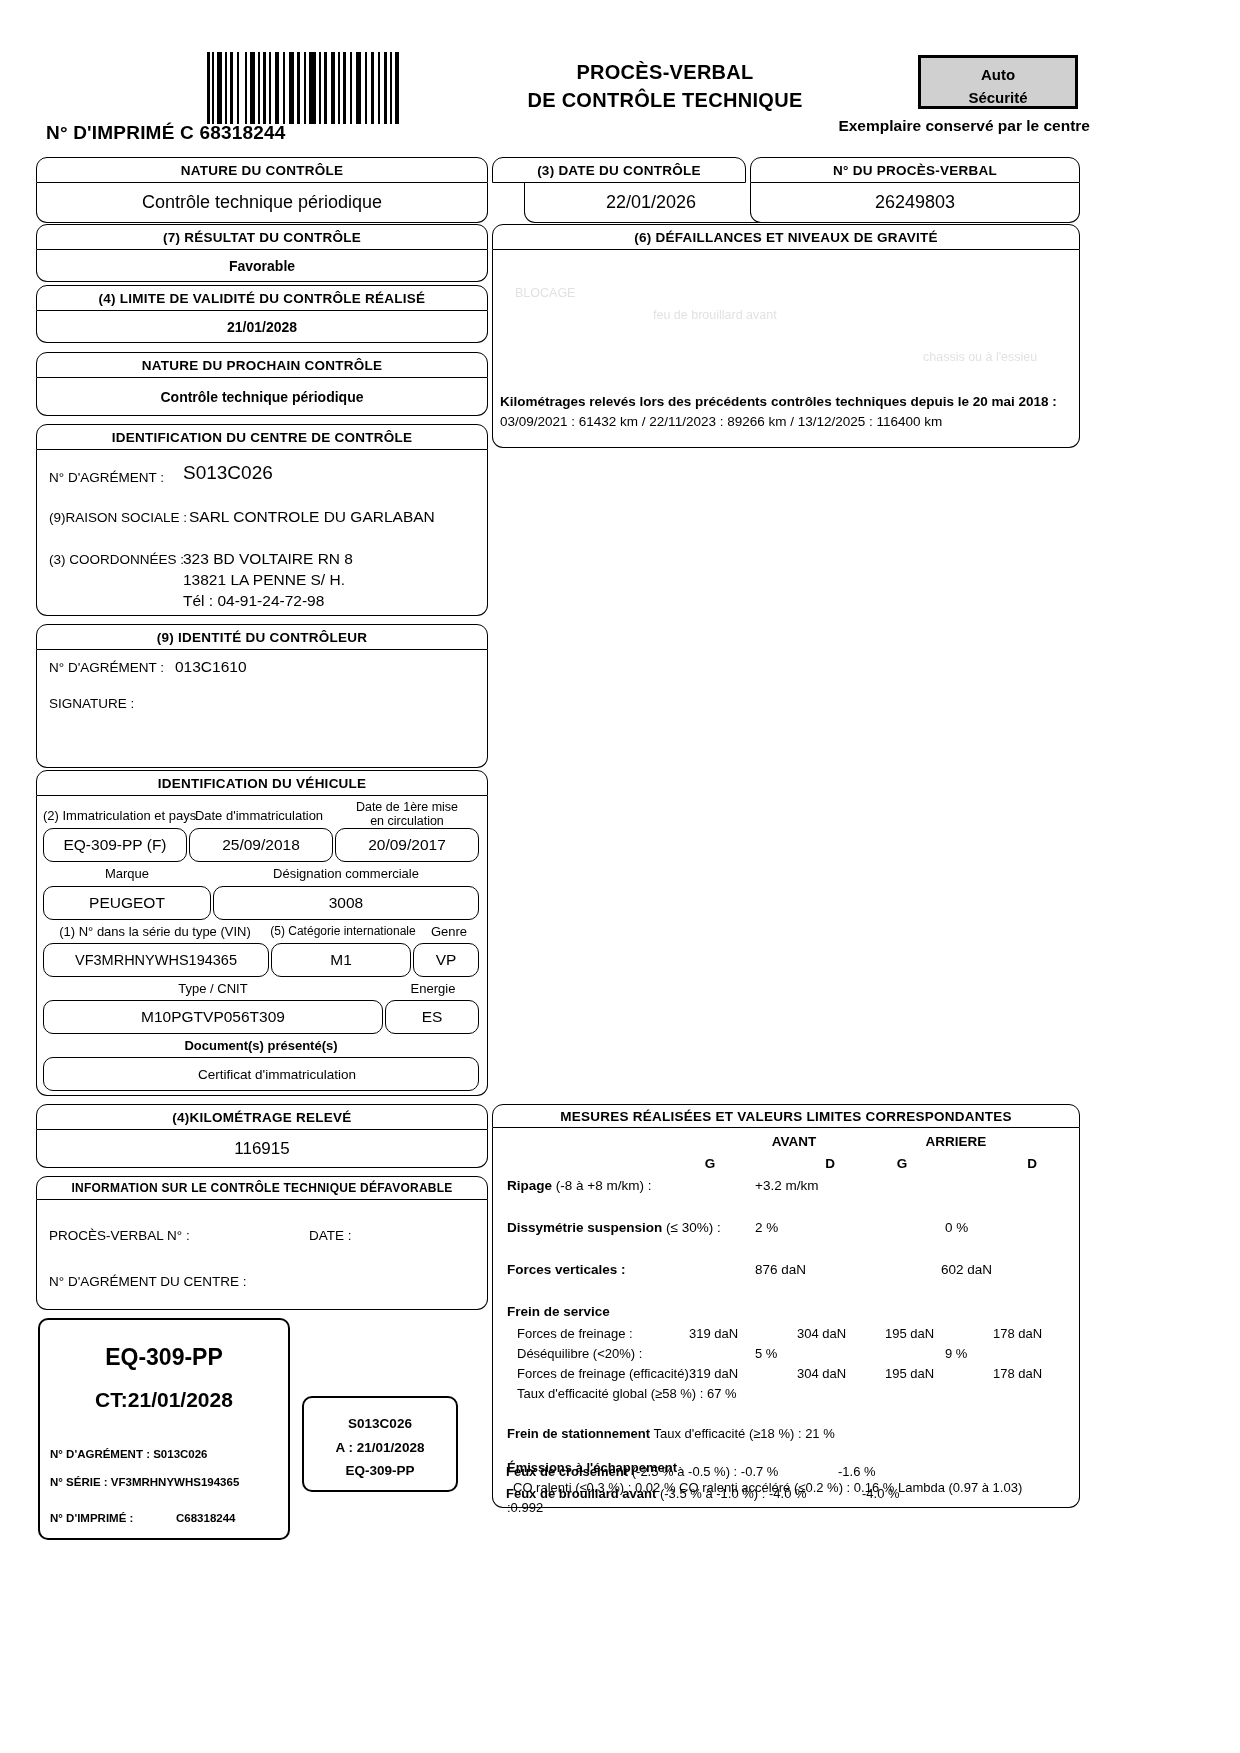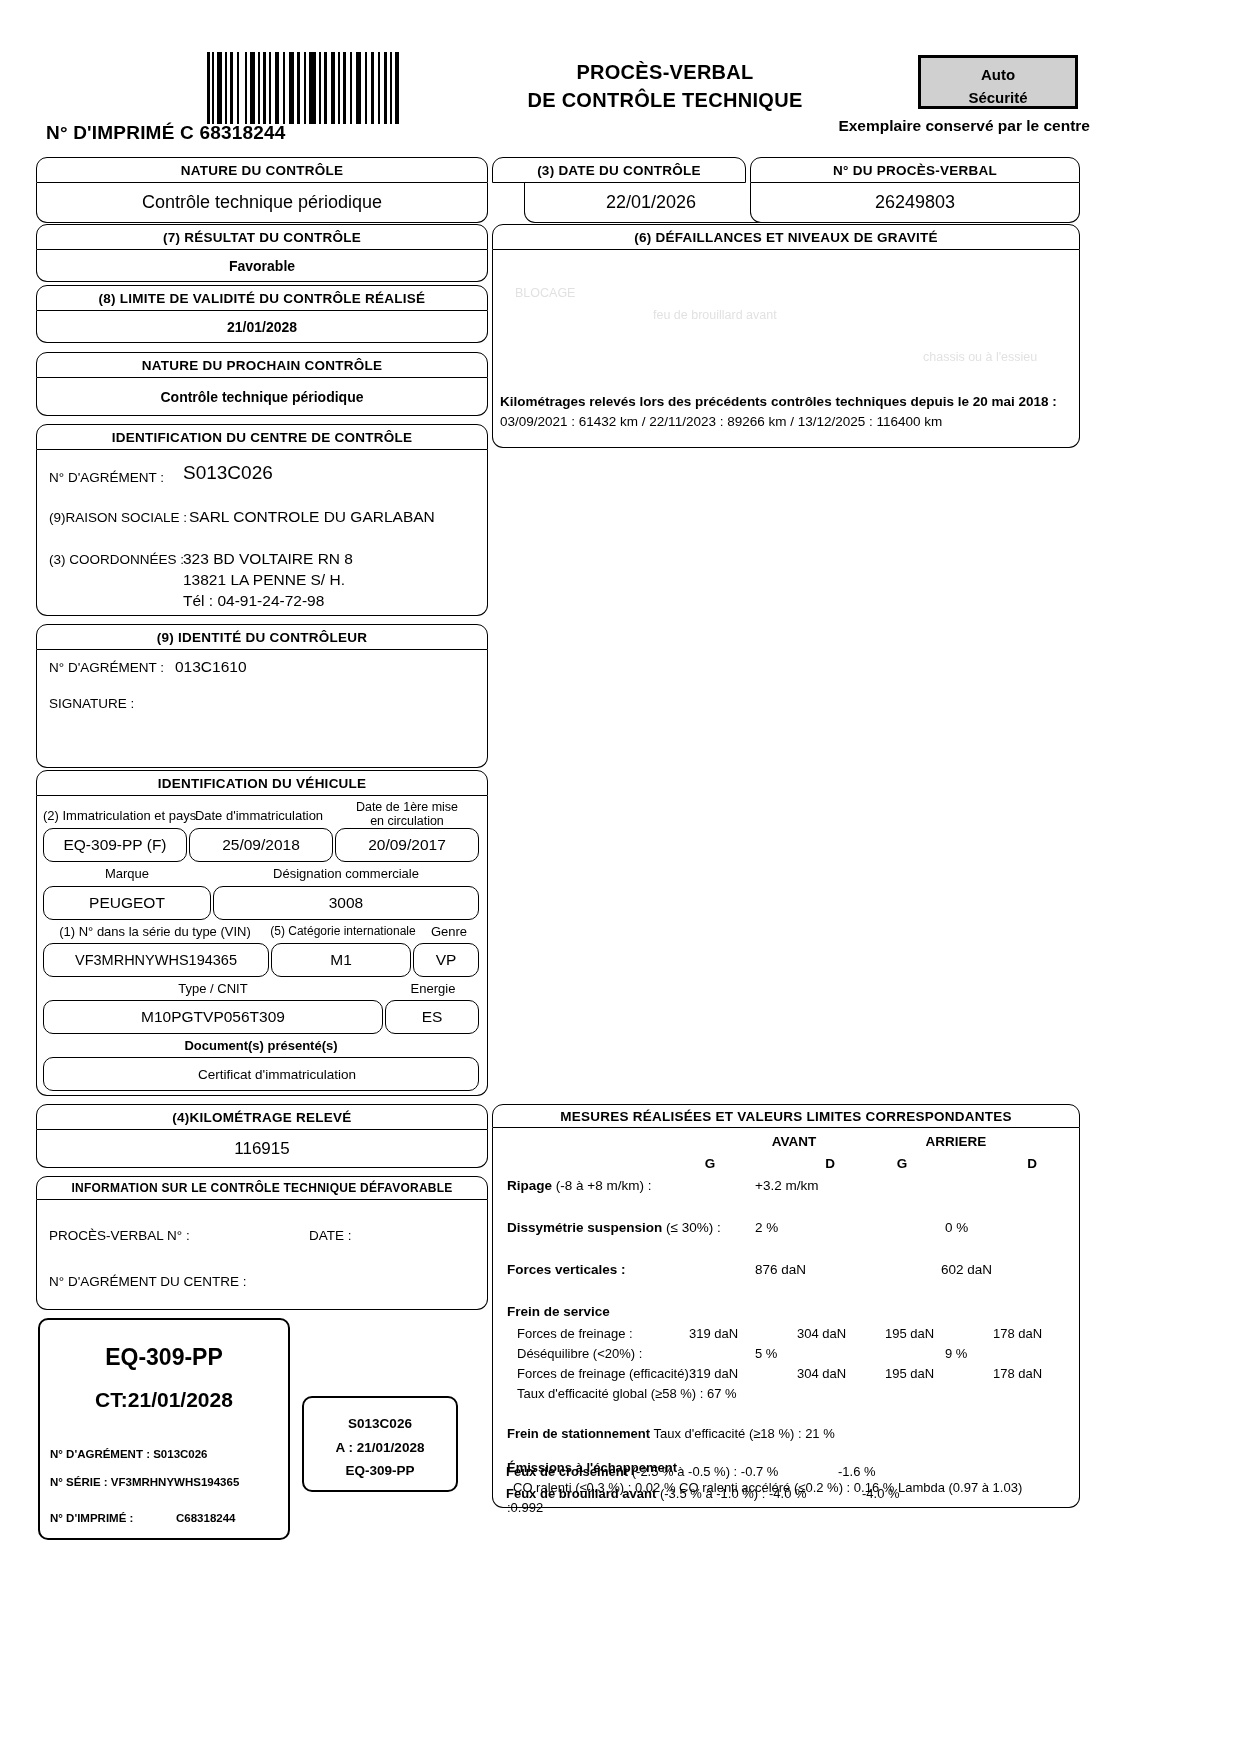--- a/index.html
+++ b/index.html
@@ -317,21 +317,21 @@
   <div class="bar-title" style="left:36px; top:224px; width:452px; height:26px;">(7) RÉSULTAT DU CONTRÔLE</div>
   <div class="bar-value v-bold" style="left:36px; top:250px; width:452px; height:32px;">Favorable</div>
 
   <div class="bar-title" style="left:492px; top:224px; width:588px; height:26px;">(6) DÉFAILLANCES ET NIVEAUX DE GRAVITÉ</div>
   <div class="bar-value" style="left:492px; top:250px; width:588px; height:198px; display:block;">
     <div class="ghost" style="left:22px; top:36px;">BLOCAGE</div>
     <div class="ghost" style="left:160px; top:58px;">feu de brouillard avant</div>
     <div class="ghost" style="left:430px; top:100px;">chassis ou à l'essieu</div>
   </div>
 
-  <div class="bar-title" style="left:36px; top:285px; width:452px; height:26px;">(8) LIMITE DE VALIDITÉ DU CONTRÔLE RÉALISÉ</div>
+  <div class="bar-title" style="left:36px; top:285px; width:452px; height:26px;">(4) LIMITE DE VALIDITÉ DU CONTRÔLE RÉALISÉ</div>
   <div class="bar-value v-bold" style="left:36px; top:311px; width:452px; height:32px;">21/01/2028</div>
 
   <div class="bar-title" style="left:36px; top:352px; width:452px; height:26px;">NATURE DU PROCHAIN CONTRÔLE</div>
   <div class="bar-value v-bold" style="left:36px; top:378px; width:452px; height:38px;">Contrôle technique périodique</div>
 
   <div class="kmhist">
     <b>Kilométrages relevés lors des précédents contrôles techniques depuis le 20 mai 2018 :</b>
     <span>03/09/2021 : 61432 km / 22/11/2023 : 89266 km / 13/12/2025 : 116400 km</span>
   </div>
 

